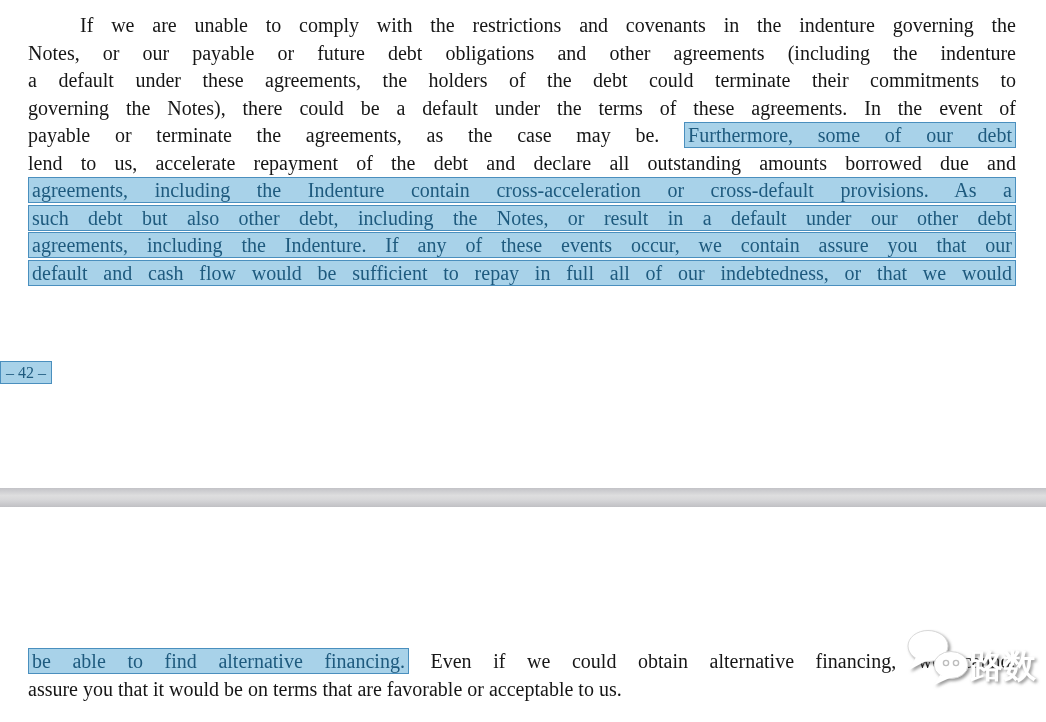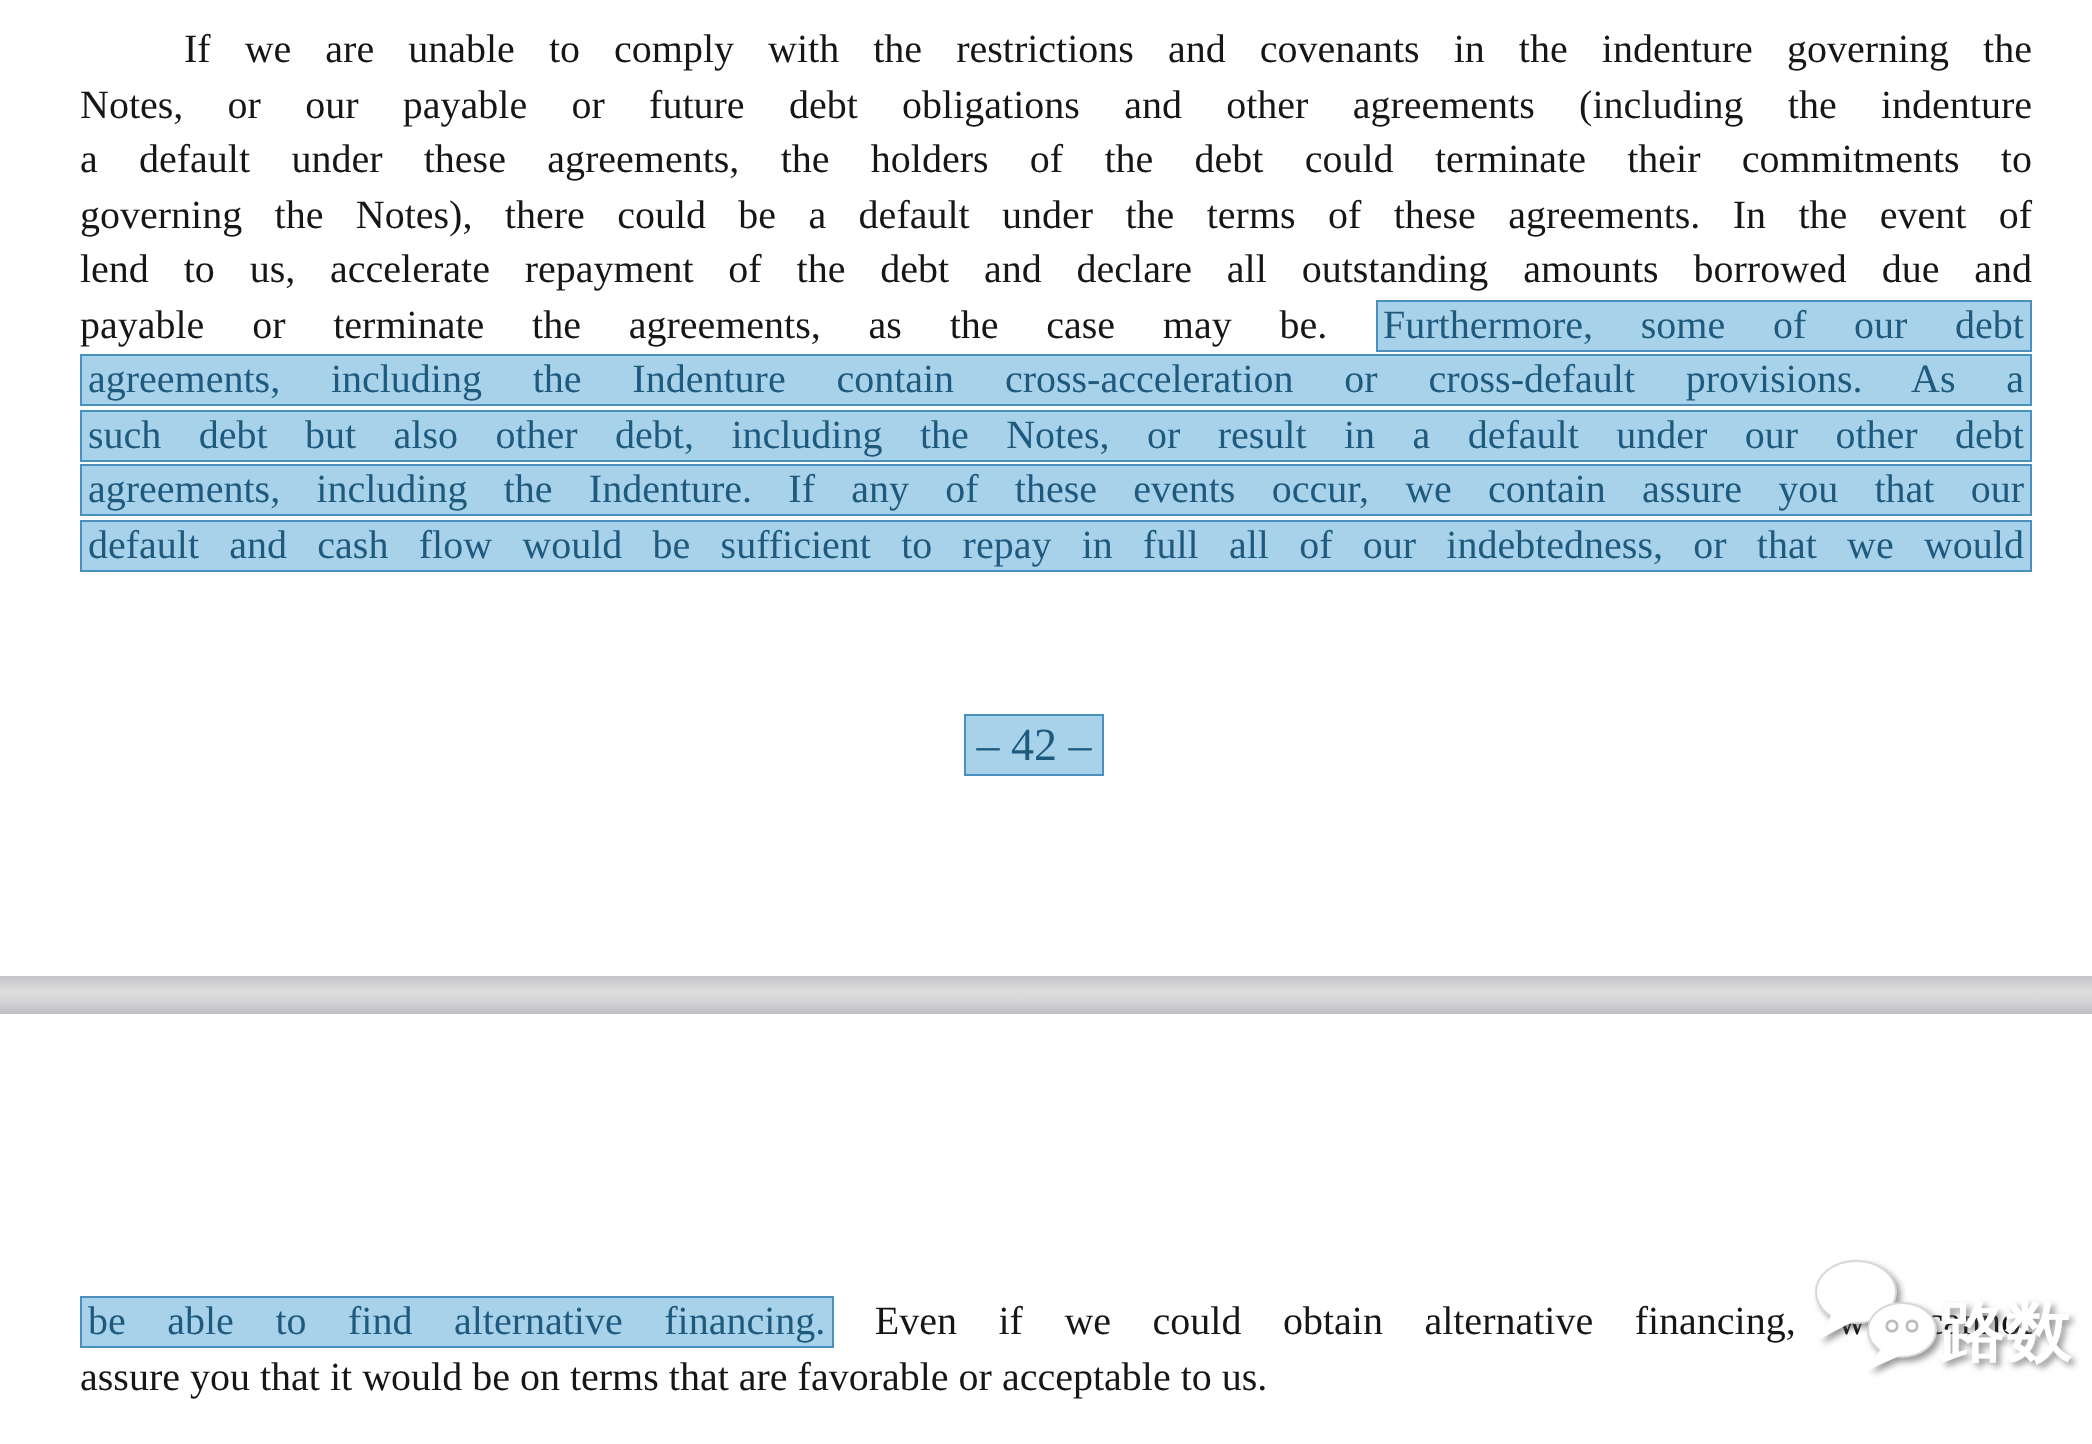--- a/index.html
+++ b/index.html
@@ -10,21 +10,21 @@
     height: 722px;
     overflow: hidden;
   }
   body {
     position: relative;
     font-family: "Liberation Serif", "DejaVu Serif", serif;
     color: #161616;
   }
   .para {
     position: absolute;
-    left: 40px;
+    left: 28px;
     right: 30px;
     font-size: 20px;
     line-height: 27.5px;
   }
   .para-top { top: 12px; }
   .para-bottom { top: 648px; }
   .line {
     text-align: justify;
     text-align-last: justify;
     height: 27.5px;
@@ -38,22 +38,22 @@
     border: 1.5px solid var(--hl-border, #4a8fbe);
     color: var(--hl-text, #1e5a7e);
     padding: 1px 3px;
   }
   .txt:empty, .hl:empty { display: none; }
   .pagenum-row {
     position: absolute;
     left: 0;
     right: 12px;
     top: 361px;
-    text-align: center;
-    font-size: 23px;
+    text-align: left;
+    font-size: 16px;
     line-height: 24px;
   }
   .pagenum-row .hl { padding: 2px 5px; }
   .page-gap {
     position: absolute;
     left: 0;
     top: 488px;
     width: 100%;
     height: 19px;
     background: linear-gradient(to bottom, #c3c3c7, #dededf 40%, #d7d7d9 62%, #c0c0c4);
@@ -74,22 +74,22 @@
   }
 </style>
 </head>
 <body>
 
 <div class="para para-top">
     <div class="line indent"><span class="txt">If we are unable to comply with the restrictions and covenants in the indenture governing the</span></div>
     <div class="line"><span class="txt">Notes, or our payable or future debt obligations and other agreements (including the indenture</span></div>
     <div class="line"><span class="txt">a default under these agreements, the holders of the debt could terminate their commitments to</span></div>
     <div class="line"><span class="txt">governing the Notes), there could be a default under the terms of these agreements. In the event of</span></div>
+    <div class="line"><span class="txt">payable or terminate the agreements, as the case may be. </span><span class="hl">Furthermore, some of our debt</span></div>
     <div class="line"><span class="txt">lend to us, accelerate repayment of the debt and declare all outstanding amounts borrowed due and</span></div>
-    <div class="line"><span class="txt">payable or terminate the agreements, as the case may be. </span><span class="hl">Furthermore, some of our debt</span></div>
     <div class="line"><span class="hl">agreements, including the Indenture contain cross-acceleration or cross-default provisions. As a</span></div>
     <div class="line"><span class="hl">such debt but also other debt, including the Notes, or result in a default under our other debt</span></div>
     <div class="line"><span class="hl">agreements, including the Indenture. If any of these events occur, we contain assure you that our</span></div>
     <div class="line"><span class="hl">default and cash flow would be sufficient to repay in full all of our indebtedness, or that we would</span></div>
   </div>
 
 <div class="pagenum-row">
   <span class="hl">– 42 –</span>
 </div>
 

